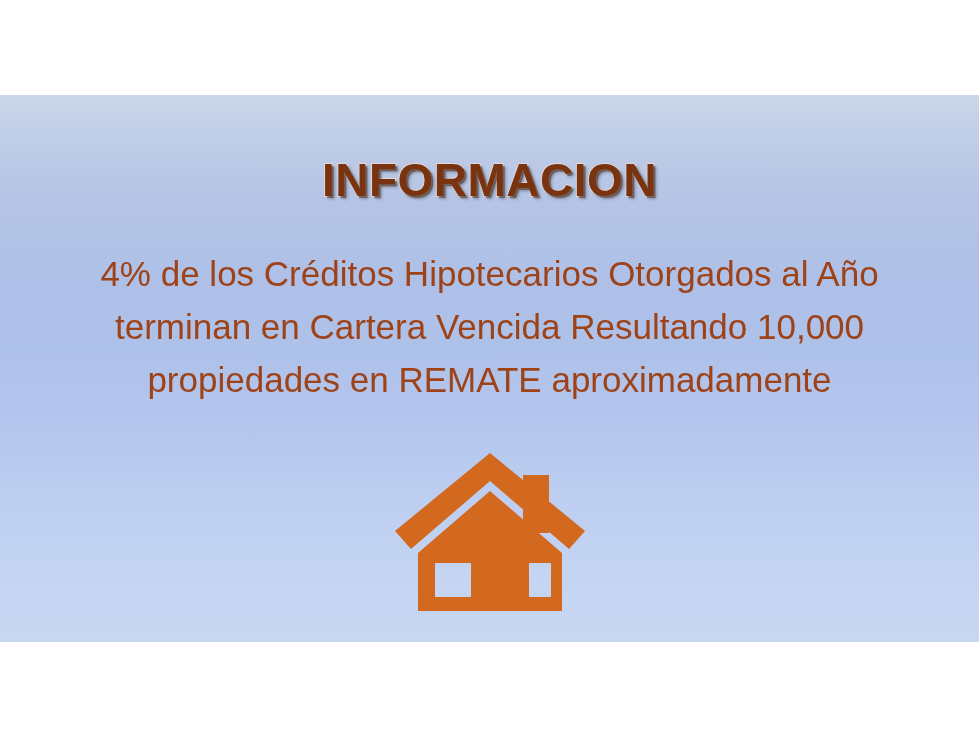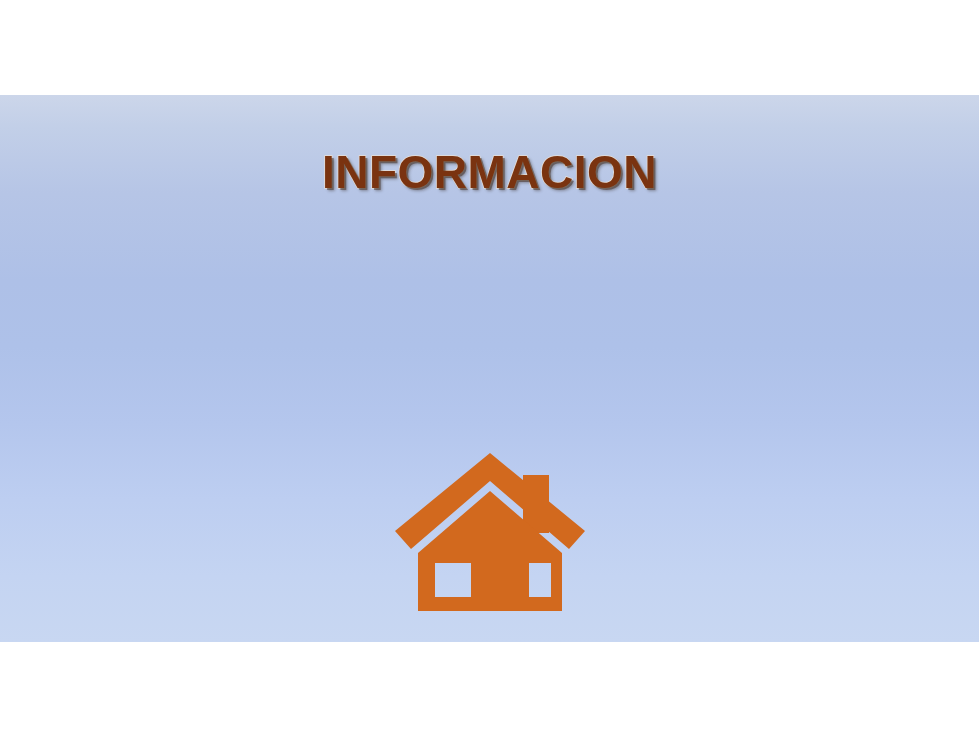--- a/index.html
+++ b/index.html
@@ -57,20 +57,21 @@
     font-family: "Liberation Sans", sans-serif;
     font-size: 46px;
     font-weight: bold;
     letter-spacing: 0.5px;
     color: #7a3310;
     -webkit-text-stroke: 1.4px #e9dfd6;
     paint-order: stroke fill;
     text-shadow:
       2px 2px 0 rgba(60, 35, 20, 0.45),
       3px 3px 3px rgba(40, 25, 15, 0.35);
+    margin-top: 8px;
   }
 
   
   .body-wrap {
     position: absolute;
     left: 24px;
     top: 152px;
     width: 931px;
     text-align: center;
   }
@@ -101,20 +102,25 @@
 <body>
 
 <div class="canvas">
 
   <div class="slide">
 
     <div class="title-wrap">
       <span class="slide-title">INFORMACION</span>
     </div>
 
+    <div class="body-wrap">
+      <div class="body-line">4% de los Créditos Hipotecarios Otorgados al Año</div>
+      <div class="body-line">terminan en Cartera Vencida Resultando 10,000</div>
+      <div class="body-line">propiedades en REMATE aproximadamente</div>
+    </div>
 
     <div class="icon-wrap">
       <svg class="house-icon" viewBox="0 0 190 158" xmlns="http://www.w3.org/2000/svg">
 
         <path d="M95 0 L190 78 L174 96 L95 28 L16 96 L0 78 Z" fill="#d2691e"></path>
 
         <rect x="128" y="22" width="26" height="58" fill="#d2691e"></rect>
 
         <path d="M95 38
                  L167 100

